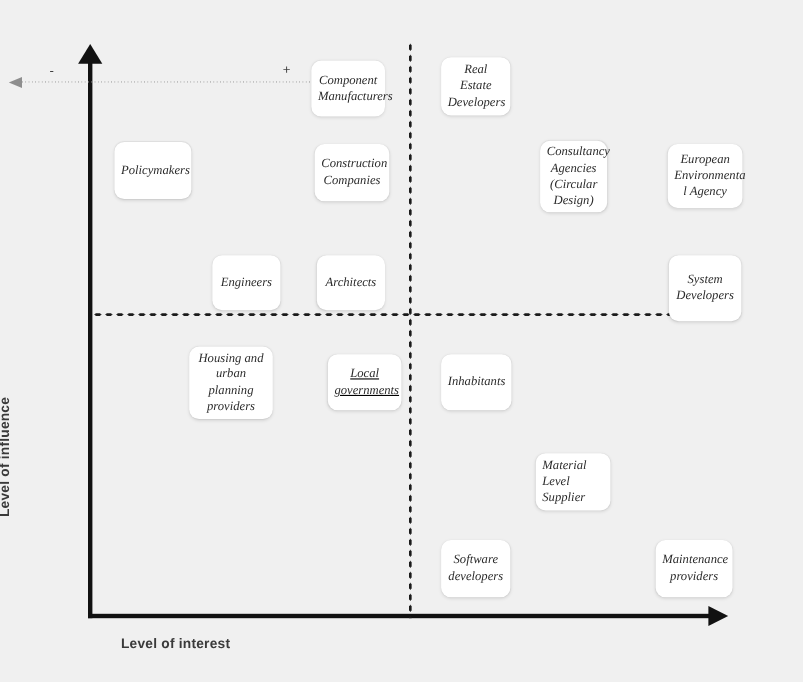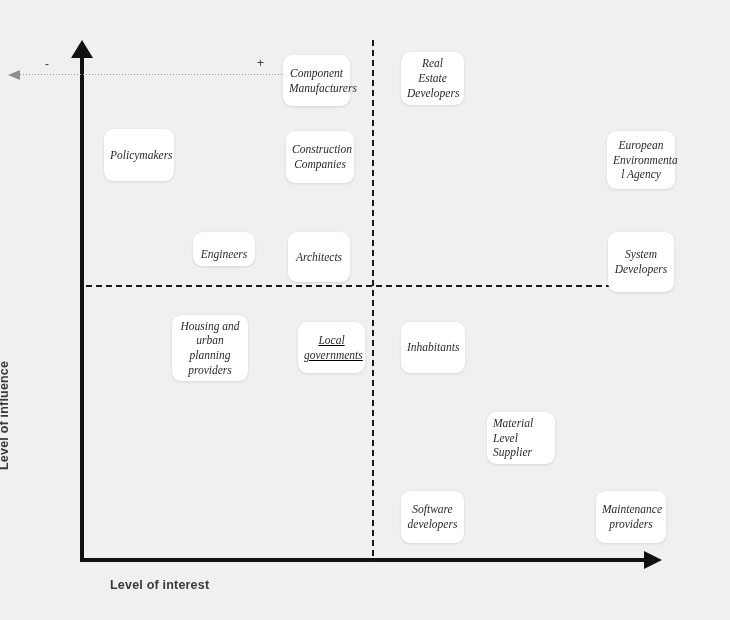--- a/index.html
+++ b/index.html
@@ -192,28 +192,33 @@
       <span>Policymakers</span>
     </div>
   </div>
 
   <div class="node" style="left:286px; top:131px; width:68px; height:52px;">
     <div class="node-label">
       <span>Construction</span><br><span>Companies</span>
     </div>
   </div>
 
+  <div class="node" style="left:491px; top:128px; width:61px; height:65px;">
+    <div class="node-label">
+      <span>Consultancy</span><br><span>Agencies</span><br><span>(Circular</span><br><span>Design)</span>
+    </div>
+  </div>
 
   <div class="node" style="left:607px; top:131px; width:68px; height:58px;">
     <div class="node-label">
       <span>European</span><br><span>Environmenta</span><br><span>l Agency</span>
     </div>
   </div>
 
-  <div class="node" style="left:193px; top:232px; width:62px; height:34px;align-items:flex-end;">
+  <div class="node" style="left:193px; top:232px; width:62px; height:50px;">
     <div class="node-label">
       <span>Engineers</span>
     </div>
   </div>
 
   <div class="node" style="left:288px; top:232px; width:62px; height:50px;">
     <div class="node-label">
       <span>Architects</span>
     </div>
   </div>

